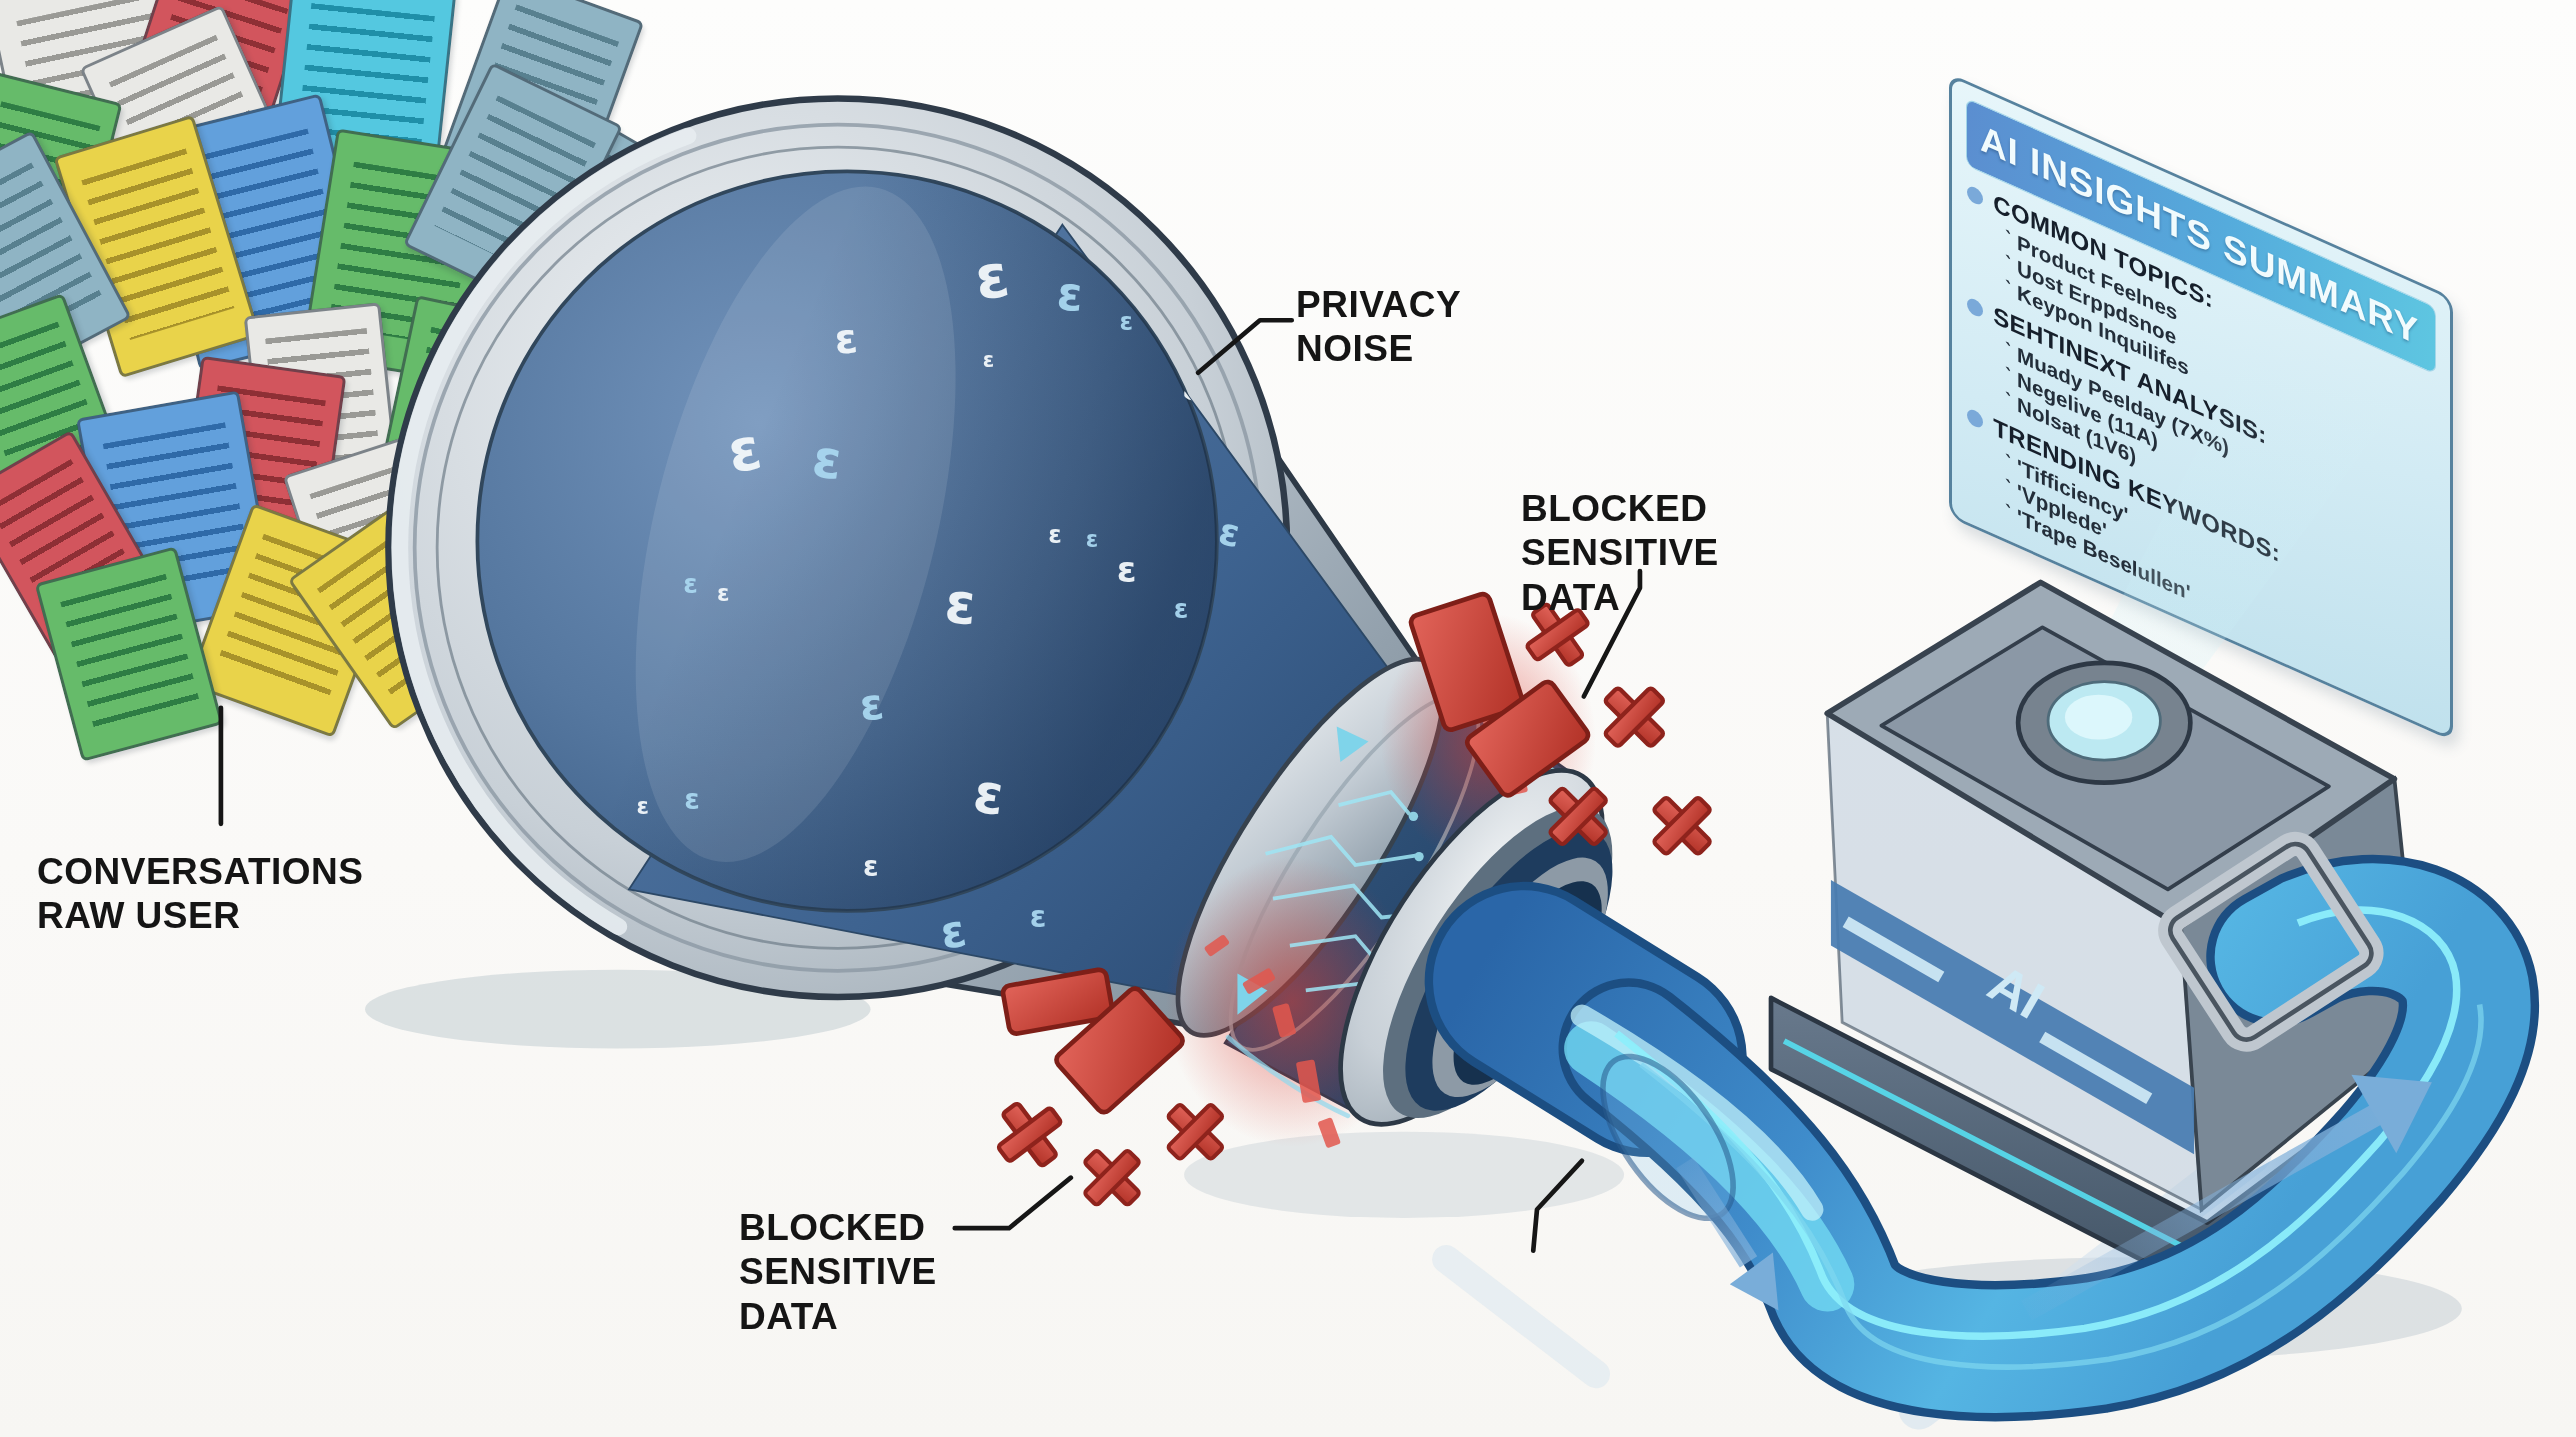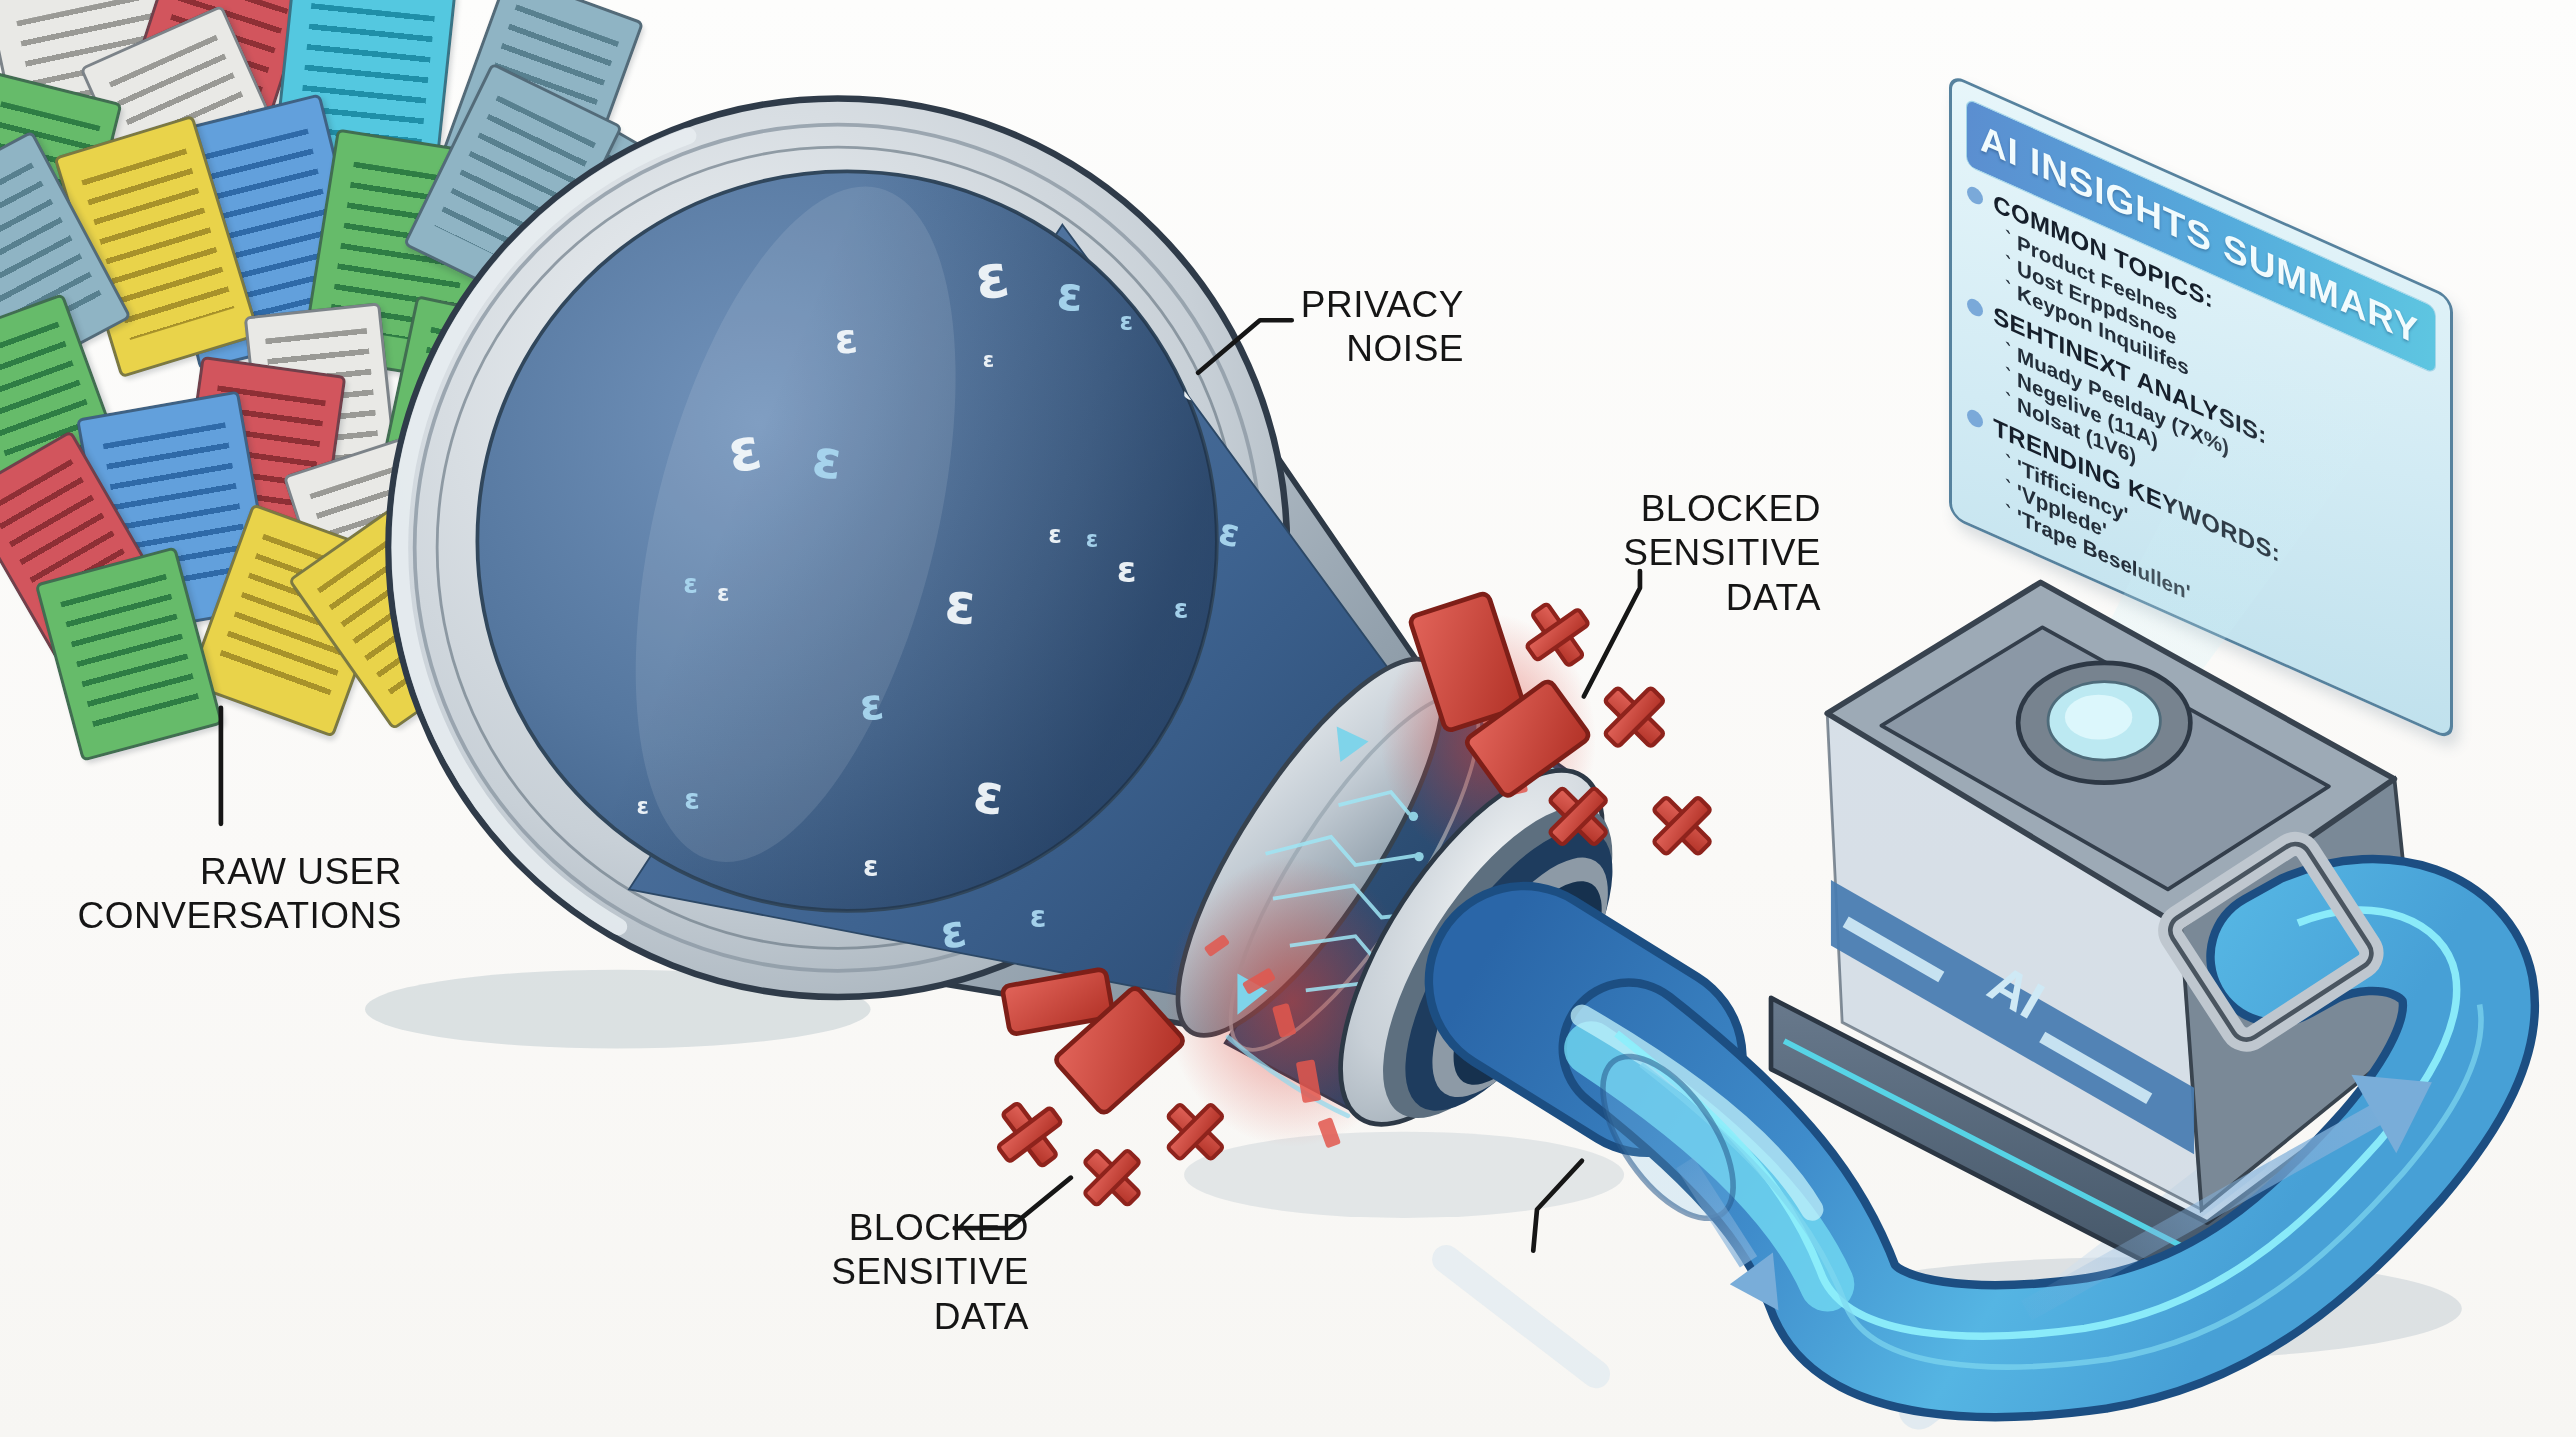--- a/index.html
+++ b/index.html
@@ -22,22 +22,22 @@
           color:#f1fbfd;font-weight:700;font-size:37px;letter-spacing:0.9px;white-space:nowrap;
           text-shadow:0 1.9px 2.8px rgba(25,60,100,.4);}
   #screen .list{padding:3.7px 7.5px 0 15px;}
   #screen .sec{display:flex;gap:10.3px;margin-bottom:6.6px;}
   #screen .dot{width:16px;height:16px;border-radius:50%;background:#7aa9d9;margin-top:6.6px;flex:none;}
   #screen h3{margin:0;font-size:24px;font-weight:800;color:#161f2b;letter-spacing:0.3px;}
   #screen ul{list-style:none;margin:1.9px 0 0;padding:0 0 0 11.2px;}
   #screen li{font-size:20.6px;font-weight:700;color:#232e3a;line-height:1.22;}
   #screen li::before{content:"ˋ ";color:#232e3a;}
   
-  .lbl{position:absolute;z-index:4;color:#151515;font-weight:400;font-size:37px;
-       text-align:right;line-height:1.2;letter-spacing:0.5px;}
+  .lbl{position:absolute;z-index:4;color:#151515;font-weight:700;font-size:37px;
+       text-align:left;line-height:1.2;letter-spacing:0.5px;}
   #art{position:absolute;left:0;top:0;z-index:3;}
 </style>
 </head>
 <body>
 
 <div id="stage">
 
   <div id="docs">
       <div class="doc" style="left: 9.4px; top: -28px; width: 187px; height: 243px; background: rgb(233, 233, 230); transform: rotate(-12deg);">
         <div class="lines" style="background: repeating-linear-gradient(rgb(154, 154, 150) 0px, rgb(154, 154, 150) 5.6px, transparent 5.6px, transparent 20.6px);"></div>
@@ -397,21 +397,21 @@
 
   <div class="lbl" style="left:1296px;top:283px;width:168px;">
     <div>PRIVACY</div>
       <div>NOISE</div>
   </div>
   <div class="lbl" style="left:1521px;top:487px;width:300px;">
     <div>BLOCKED</div>
       <div>SENSITIVE DATA</div>
   </div>
   <div class="lbl" style="left:37px;top:850px;width:365px;">
-    <div>RAW USER</div>
-      <div>CONVERSATIONS</div>
+    <div>CONVERSATIONS</div>
+      <div>RAW USER</div>
   </div>
   <div class="lbl" style="left:739px;top:1206px;width:290px;">
     <div>BLOCKED</div>
       <div>SENSITIVE DATA</div>
   </div>
 </div>
 
 
 </body></html>

